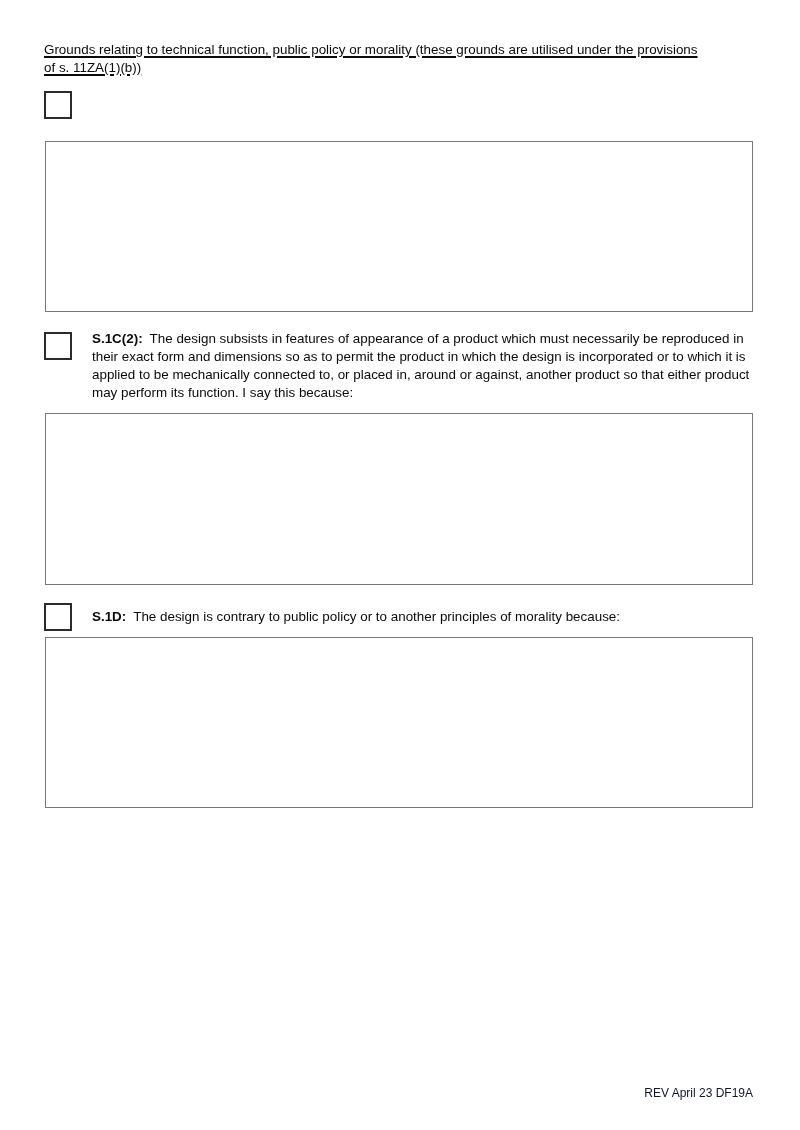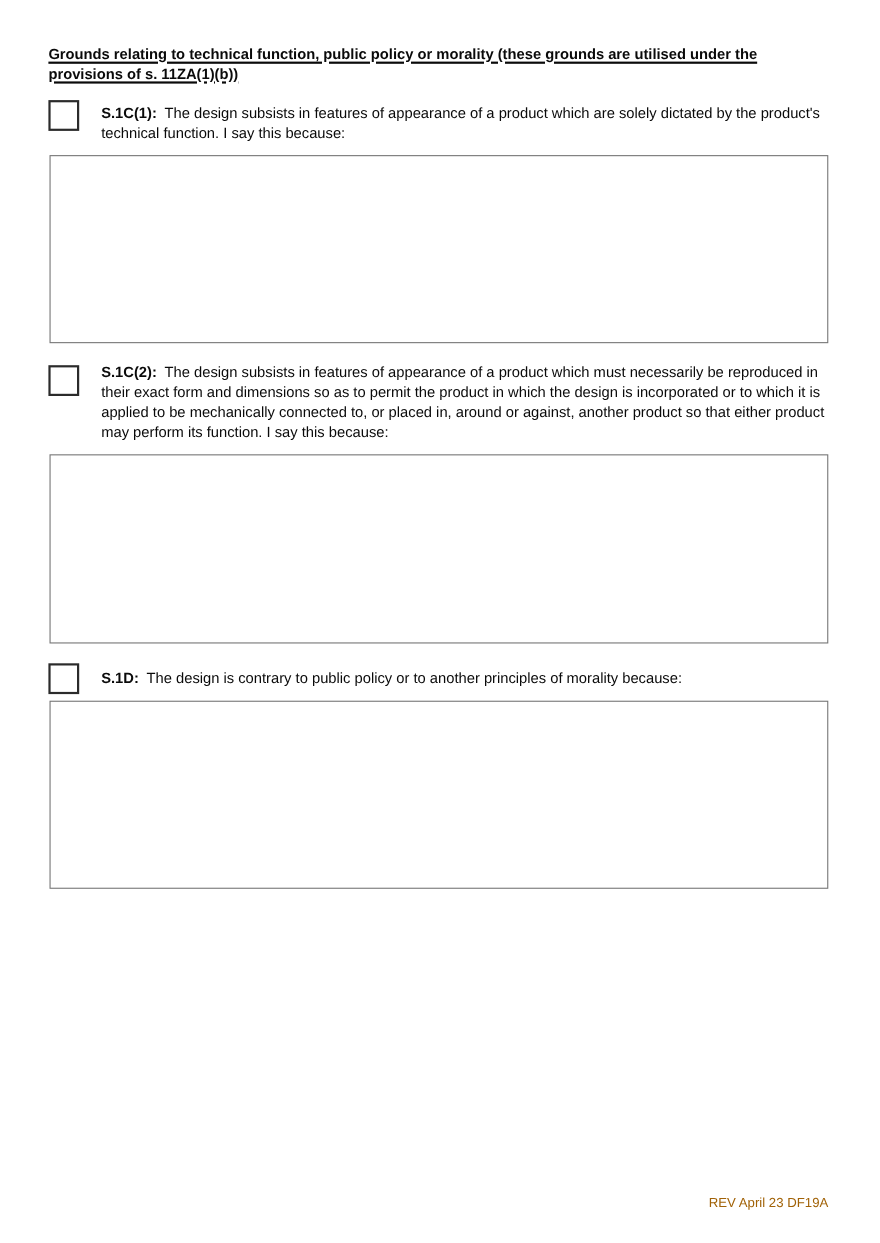--- a/index.html
+++ b/index.html
@@ -16,21 +16,21 @@
     color: #0a0a0a;
     overflow: hidden;
   }
   .heading {
     position: absolute;
     left: 44px;
     top: 41px;
     width: 656px;
     font-size: 13.4px;
     line-height: 17.5px;
-    font-weight: bold;
+    font-weight: normal;
     text-decoration: underline;
     text-decoration-thickness: 1.5px;
     text-underline-offset: 2px;
   }
   .checkbox {
     position: absolute;
     left: 44px;
     width: 28px;
     height: 28px;
     box-sizing: border-box;
@@ -75,34 +75,31 @@
   .cb-3  { top: 603px; }
   .lbl-3 { top: 608px; }
   .box-3 { top: 637px; height: 171px; }
 
   .footer {
     position: absolute;
     right: 47px;
     top: 1086px;
     font-size: 12px;
     line-height: 15px;
-    color: #a16207;
+    color: #0f172a;
   }
 </style>
 </head>
 <body>
 
 <div class="page">
 
   <div class="heading">Grounds relating to technical function, public policy or morality (these grounds are utilised under the provisions of s. 11ZA(1)(b))</div>
 
   <div class="checkbox cb-1" role="checkbox" aria-checked="false"></div>
-  <div class="label lbl-1">
-    <span class="code">S.1C(1):</span><span>The design subsists in features of appearance of a product which are solely dictated by the product's technical function. I say this because:</span>
-  </div>
   <textarea class="response-box box-1" aria-label="S.1C(1) reason" style=""></textarea>
 
   <div class="checkbox cb-2" role="checkbox" aria-checked="false"></div>
   <div class="label lbl-2">
     <span class="code">S.1C(2):</span><span>The design subsists in features of appearance of a product which must necessarily be reproduced in their exact form and dimensions so as to permit the product in which the design is incorporated or to which it is applied to be mechanically connected to, or placed in, around or against, another product so that either product may perform its function. I say this because:</span>
   </div>
   <textarea class="response-box box-2" aria-label="S.1C(2) reason" style=""></textarea>
 
   <div class="checkbox cb-3" role="checkbox" aria-checked="false"></div>
   <div class="label lbl-3">

